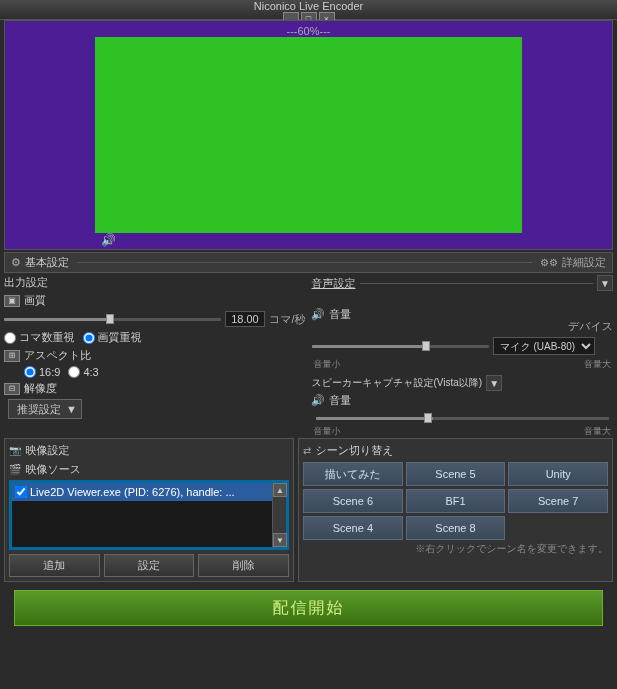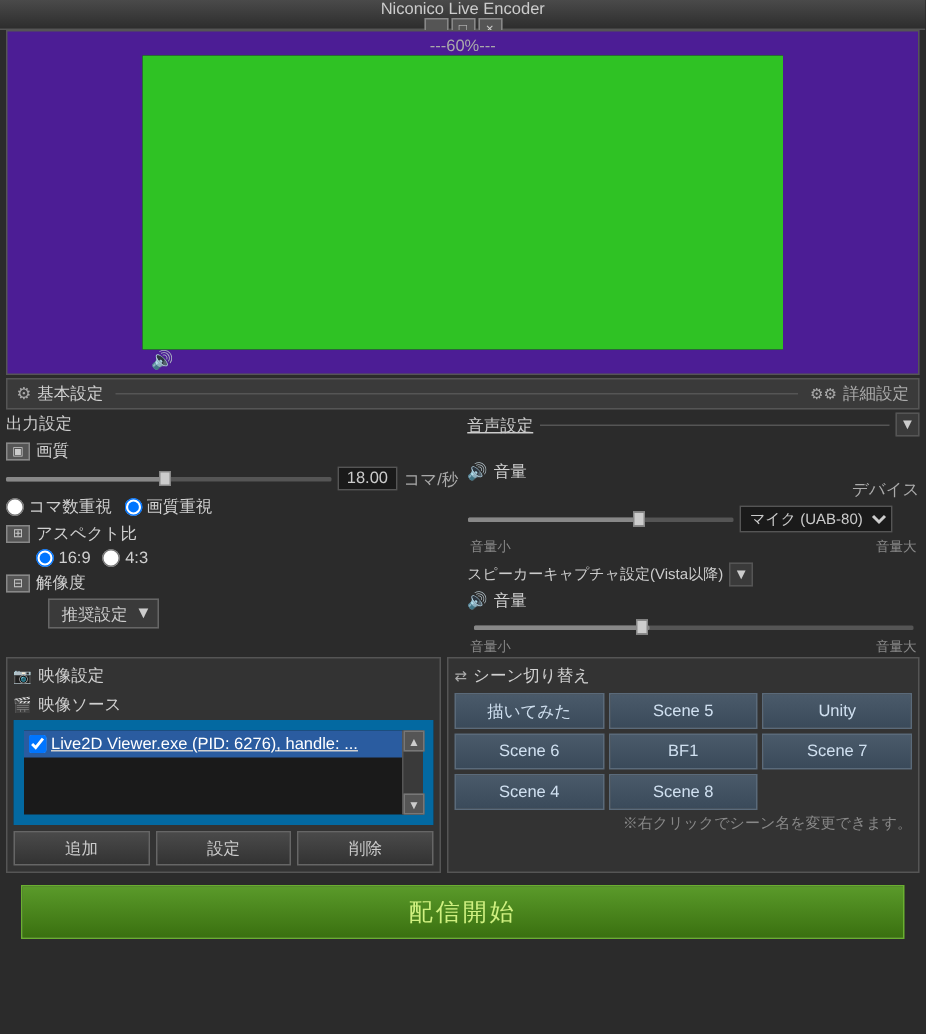--- a/index.html
+++ b/index.html
@@ -169,21 +169,20 @@
     }
     .dropdown-btn {
       background: #3a3a3a;
       border: 1px solid #666;
       color: #ccc;
       padding: 2px 20px 2px 8px;
       font-size: 11px;
       position: relative;
       cursor: pointer;
       height: 20px;
-      margin-left: 24px;
     }
     .dropdown-arrow {
       position: absolute;
       right: 4px;
       top: 50%;
       transform: translateY(-50%);
     }
     .video-source-header {
       display: flex;
       align-items: center;
@@ -462,21 +461,21 @@
 
     <div style="width:290px; background:#333; border:1px solid #555; padding:4px;">
       <div class="video-source-header">
         <span style="font-size:10px; color:#aaa;">📷</span>
         <span>映像設定</span>
       </div>
       <div class="row">
         <span style="font-size:10px; color:#aaa;">🎬</span>
         <span>映像ソース</span>
       </div>
-      <div style="position:relative; height:70px; background:#1a1a1a; border:7px solid #0369a1; margin-bottom:4px;text-decoration:underline;">
+      <div style="position:relative; height:70px; background:#1a1a1a; border:3px solid #0369a1; margin-bottom:4px;">
         <div style="display:flex; align-items:center; gap:3px; padding:3px; background:#2a5ca0;">
           <input type="checkbox" checked="" style="width: 12px; height: 12px;">
           <span style="color:#fff; font-size:11px; overflow:hidden; text-overflow:ellipsis; white-space:nowrap;">Live2D Viewer.exe (PID: 6276), handle: ...</span>
         </div>
 
         <div style="position:absolute; right:0; top:0; width:14px; height:100%; background:#3a3a3a; border-left:1px solid #555;">
           <div style="width:14px; height:14px; background:#555; border:1px solid #777; display:flex; align-items:center; justify-content:center; cursor:pointer; font-size:8px; color:#ccc;">▲</div>
           <div style="flex:1;"></div>
           <div style="width:14px; height:14px; background:#555; border:1px solid #777; display:flex; align-items:center; justify-content:center; cursor:pointer; font-size:8px; color:#ccc; position:absolute; bottom:0;">▼</div>
         </div>

